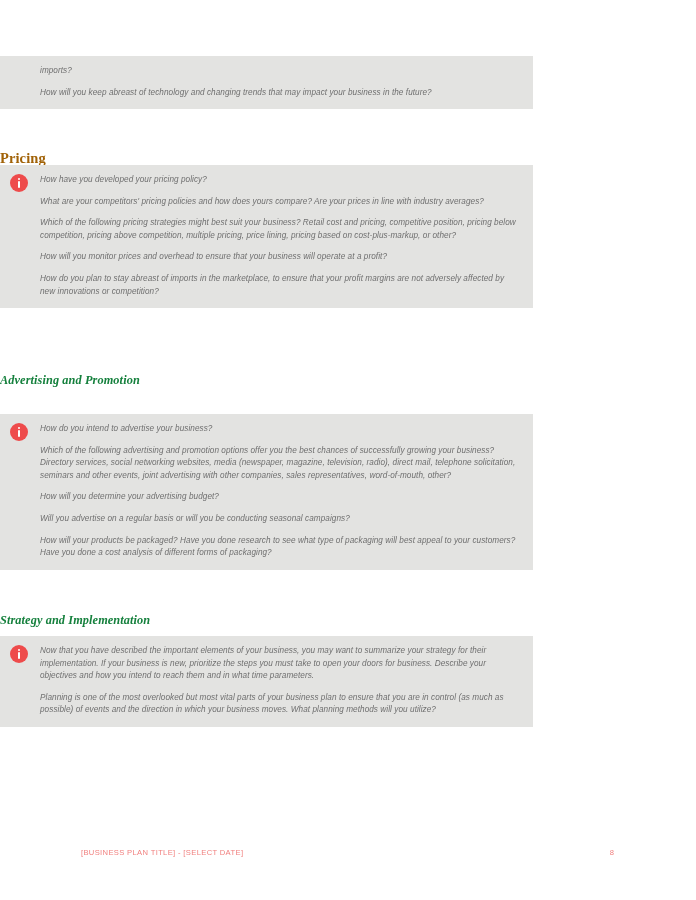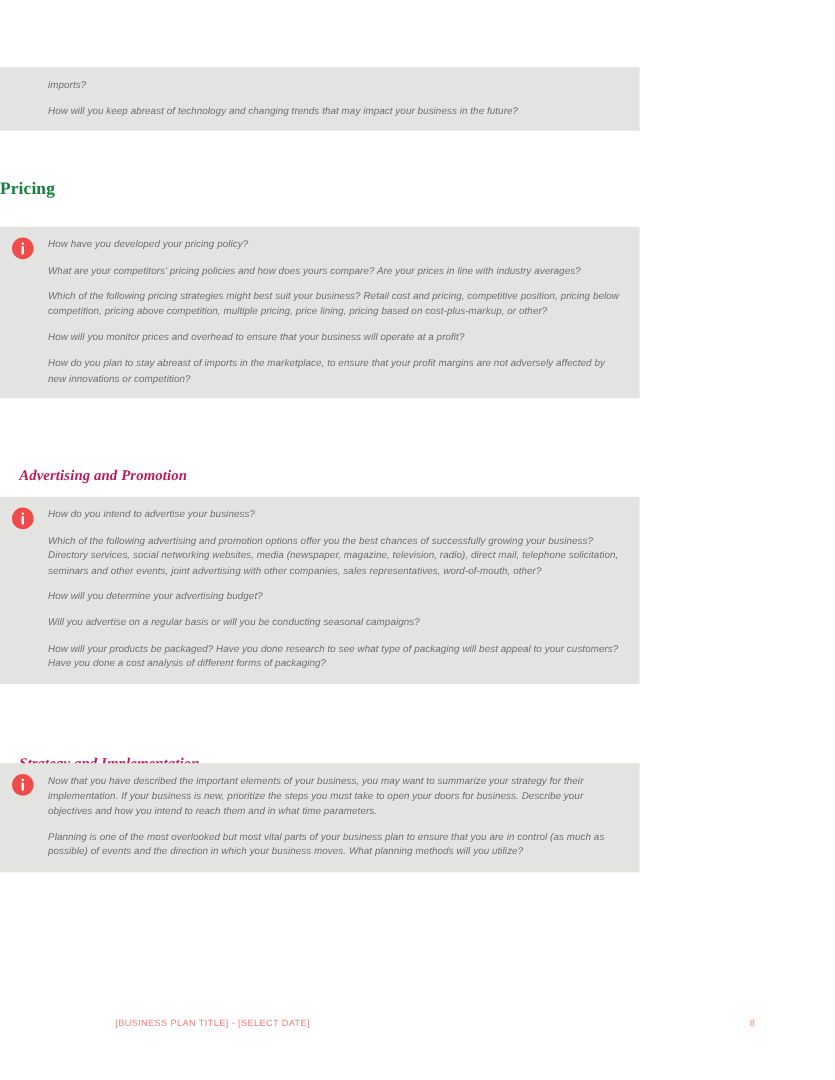--- a/index.html
+++ b/index.html
@@ -87,38 +87,38 @@
   .para:last-child { margin-bottom: 0; }
 
   
 
   
   .h-major {
     font-family: "Liberation Serif", serif;
     font-style: normal;
     font-weight: bold;
     font-size: 14.5px;
-    color: #15803d;
+    color: #a16207;
     margin: 0;
     letter-spacing: 0.1px;
   }
   .h-minor {
     font-family: "Liberation Serif", serif;
     font-style: italic;
     font-weight: bold;
     font-size: 12.3px;
-    color: #be185d;
-    margin: 16px;
+    color: #15803d;
+    margin: 0;
     letter-spacing: 0.1px;
   }
 
   
   .footer {
     position: absolute;
-    left: 96px;
+    left: 81px;
     top: 848px;
     width: 533px;
     display: flex;
     justify-content: space-between;
     align-items: baseline;
   }
   .footer-text, .footer-page {
     font-family: "Liberation Sans", sans-serif;
     font-size: 7.6px;
     color: #f1807f;
@@ -140,21 +140,21 @@
         <p class="para">imports?</p>
         <p class="para">How will you keep abreast of technology and changing trends that may impact your business in the future?</p>
       </div>
     </div>
   </div>
 
   <div class="blk" style="top:150px;">
     <h2 class="h-major">Pricing</h2>
   </div>
 
-  <div class="blk" style="top:189px;">
+  <div class="blk" style="top:165px;">
     <div class="infobox">
       <div class="icon-slot">
         <span class="info-icon"></span>
       </div>
       <div class="para-list">
         <p class="para">How have you developed your pricing policy?</p>
         <p class="para">What are your competitors' pricing policies and how does yours compare? Are your prices in line with industry averages?</p>
         <p class="para">Which of the following pricing strategies might best suit your business? Retail cost and pricing, competitive position, pricing below competition, pricing above competition, multiple pricing, price lining, pricing based on cost-plus-markup, or other?</p>
         <p class="para">How will you monitor prices and overhead to ensure that your business will operate at a profit?</p>
         <p class="para">How do you plan to stay abreast of imports in the marketplace, to ensure that your profit margins are not adversely affected by new innovations or competition?</p>

